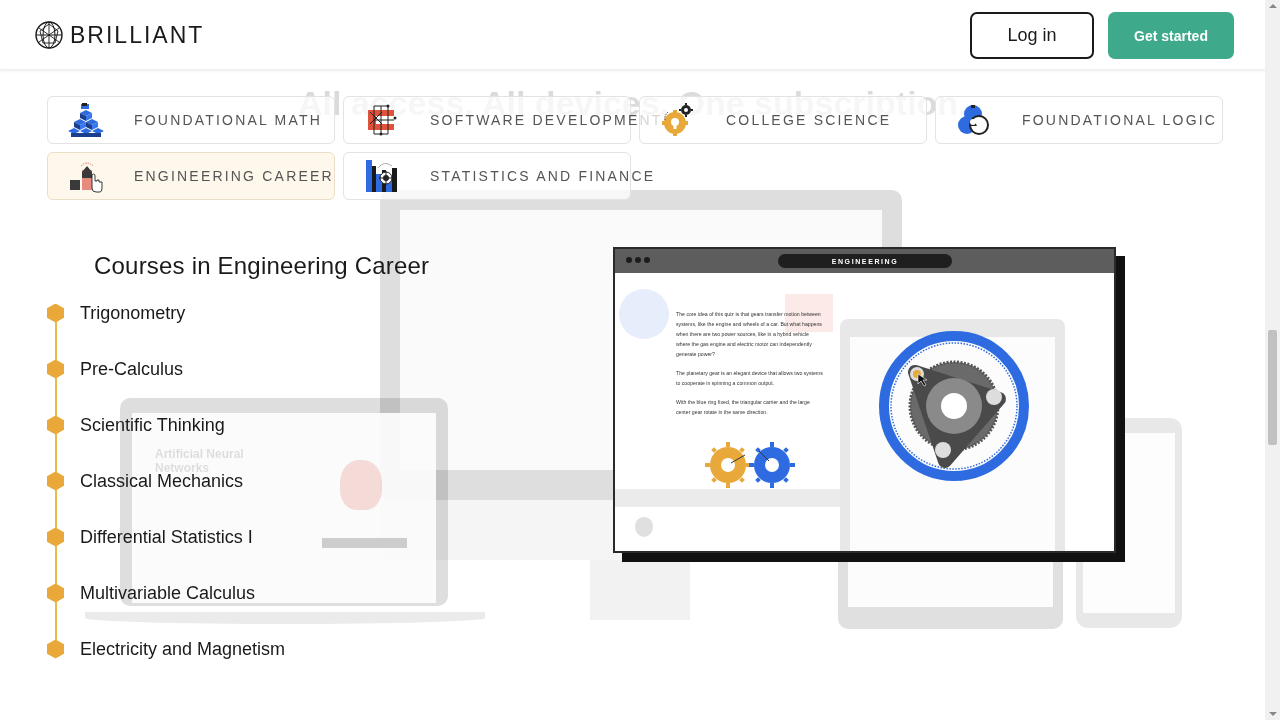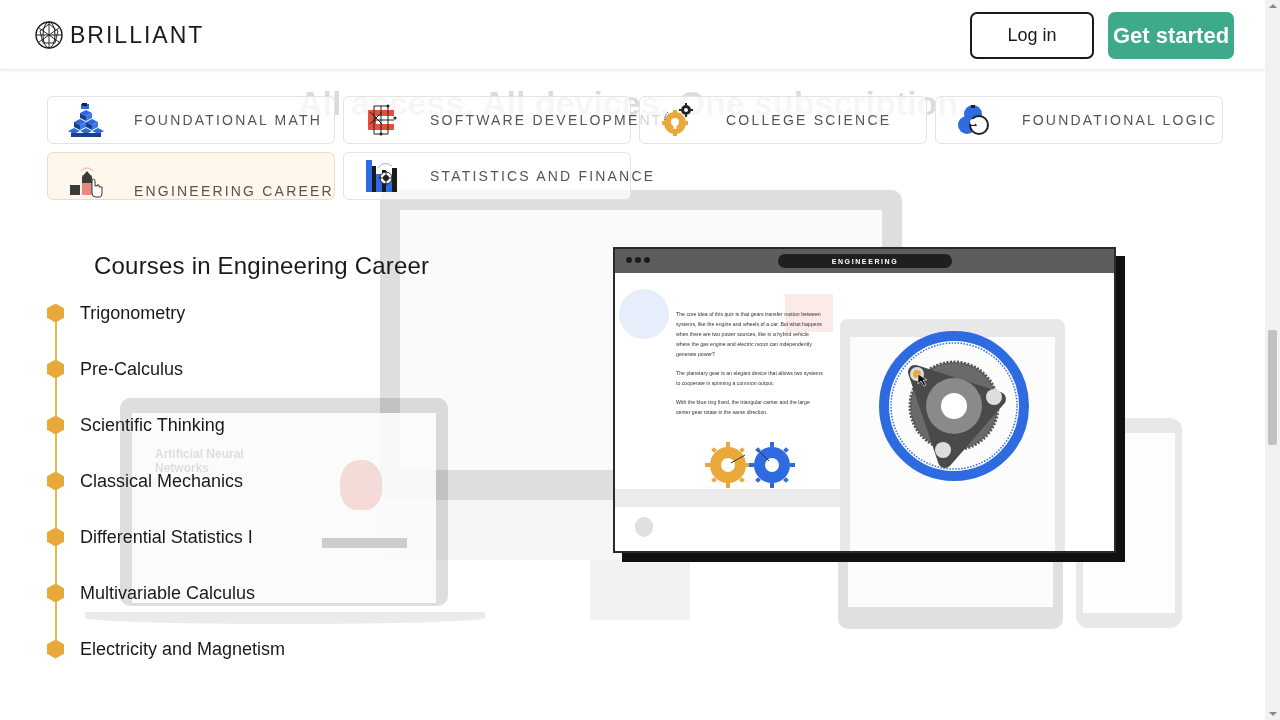--- a/index.html
+++ b/index.html
@@ -5,21 +5,21 @@
   * { box-sizing: border-box; margin: 0; padding: 0; }
   html, body { width: 1280px; height: 720px; overflow: hidden; background: #ffffff; font-family: "Liberation Sans", "DejaVu Sans", sans-serif; color: #1a1a1a; }
   .page { position: relative; width: 1280px; height: 720px; overflow: hidden; background: #fff; }
 
   
   .header { position: absolute; left: 0; top: 0; width: 1265px; height: 70px; background: #fff; z-index: 20; box-shadow: 0 1px 3px rgba(0,0,0,0.08); border-bottom: 1px solid #eeeeee; }
   .logo { position: absolute; left: 34px; top: 20px; display: flex; align-items: center; gap: 6px; cursor: pointer; }
   .logo svg { width: 30px; height: 30px; }
   .logo-text { font-size: 23px; letter-spacing: 2px; color: #1a1a1a; font-weight: 400; }
   .btn-login { position: absolute; left: 970px; top: 12px; width: 124px; height: 47px; border: 2px solid #1a1a1a; border-radius: 7px; background: #fff; font-size: 18px; font-weight: 500; color: #1a1a1a; display: flex; align-items: center; justify-content: center; cursor: pointer; font-family: "Liberation Sans", sans-serif; }
-  .btn-start { position: absolute; left: 1108px; top: 12px; width: 126px; height: 47px; border: none; border-radius: 7px; background: #3fa98b; font-size: 22px; font-weight: 700; color: #fff; display: flex; align-items: center; justify-content: center; cursor: pointer; font-family: "Liberation Sans", sans-serif; }
+  .btn-start { position: absolute; left: 1108px; top: 12px; width: 126px; height: 47px; border: none; border-radius: 7px; background: #3fa98b; font-size: 14px; font-weight: 700; color: #fff; display: flex; align-items: center; justify-content: center; cursor: pointer; font-family: "Liberation Sans", sans-serif; }
 
   
   .scrollbar { position: absolute; left: 1265px; top: 0; width: 15px; height: 720px; background: #f1f1f1; z-index: 30; }
   .scroll-arrow-up { position: absolute; left: 4px; top: 4px; width: 0; height: 0; border-left: 4px solid transparent; border-right: 4px solid transparent; border-bottom: 4px solid #888; }
   .scroll-arrow-down { position: absolute; left: 4px; bottom: 4px; width: 0; height: 0; border-left: 4px solid transparent; border-right: 4px solid transparent; border-top: 4px solid #888; }
   .scroll-thumb { position: absolute; left: 3px; top: 330px; width: 9px; height: 115px; background: #c1c1c1; border-radius: 2px; }
 
   
   .bg-layer { position: absolute; left: 0; top: 0; width: 1250px; height: 720px; z-index: 1; pointer-events: none; }
   .ghost-title { position: absolute; left: 298px; top: 84px; font-size: 34px; font-weight: 700; color: rgba(0,0,0,0.14); white-space: nowrap; letter-spacing: 0; }
@@ -34,21 +34,21 @@
   .ghost-head { position: absolute; left: 340px; top: 460px; width: 42px; height: 50px; background: rgba(220,80,60,0.18); border-radius: 45% 45% 40% 40%; }
   .ghost-bar { position: absolute; left: 322px; top: 538px; width: 85px; height: 10px; background: rgba(0,0,0,0.18); }
   .tablet { position: absolute; left: 838px; top: 317px; width: 225px; height: 312px; background: rgba(0,0,0,0.12); border-radius: 10px; }
   .tablet-screen { position: absolute; left: 10px; top: 20px; width: 205px; height: 270px; background: rgba(255,255,255,0.88); }
   .phone { position: absolute; left: 1076px; top: 418px; width: 106px; height: 210px; background: rgba(0,0,0,0.09); border-radius: 12px; }
   .phone-screen { position: absolute; left: 7px; top: 15px; width: 92px; height: 180px; background: rgba(255,255,255,0.88); }
 
   
   .cat-grid { position: absolute; left: 47px; top: 96px; width: 1175px; z-index: 5; display: grid; grid-template-columns: repeat(4, 288px); column-gap: 8px; row-gap: 8px; }
   .cat-card { height: 48px; border: 1px solid #e3e3e3; border-radius: 6px; background: rgba(255,255,255,0.75); display: flex; align-items: center; padding-left: 20px; gap: 30px; cursor: pointer; }
-  .cat-card.active { background: rgba(253,247,232,0.85); border-color: #eadfc6; align-items: flex-end; }
+  .cat-card.active { background: rgba(253,247,232,0.85); border-color: #eadfc6; }
   .cat-icon { width: 36px; height: 36px; flex: 0 0 36px; }
   .cat-label { font-size: 14px; letter-spacing: 2.2px; color: #555; text-transform: uppercase; white-space: nowrap; }
 
   
   .courses-title { position: absolute; left: 47px; top: 252px; font-size: 24px; font-weight: 400; color: #1a1a1a; z-index: 5; letter-spacing: 0.2px; margin-left: 47px; }
   .timeline-line { position: absolute; left: 55px; top: 313px; width: 2px; height: 336px; background: #e9b949; z-index: 5; }
   .course-list { position: absolute; left: 47px; top: 299px; z-index: 6; }
   .course-item { position: absolute; left: 0; height: 28px; display: flex; align-items: center; cursor: pointer; white-space: nowrap; }
   .hex { width: 17px; height: 19px; background: #e9a93a; clip-path: polygon(50% 0, 100% 25%, 100% 75%, 50% 100%, 0 75%, 0 25%); }
   .course-name { position: absolute; left: 33px; font-size: 18px; color: #1a1a1a; }

